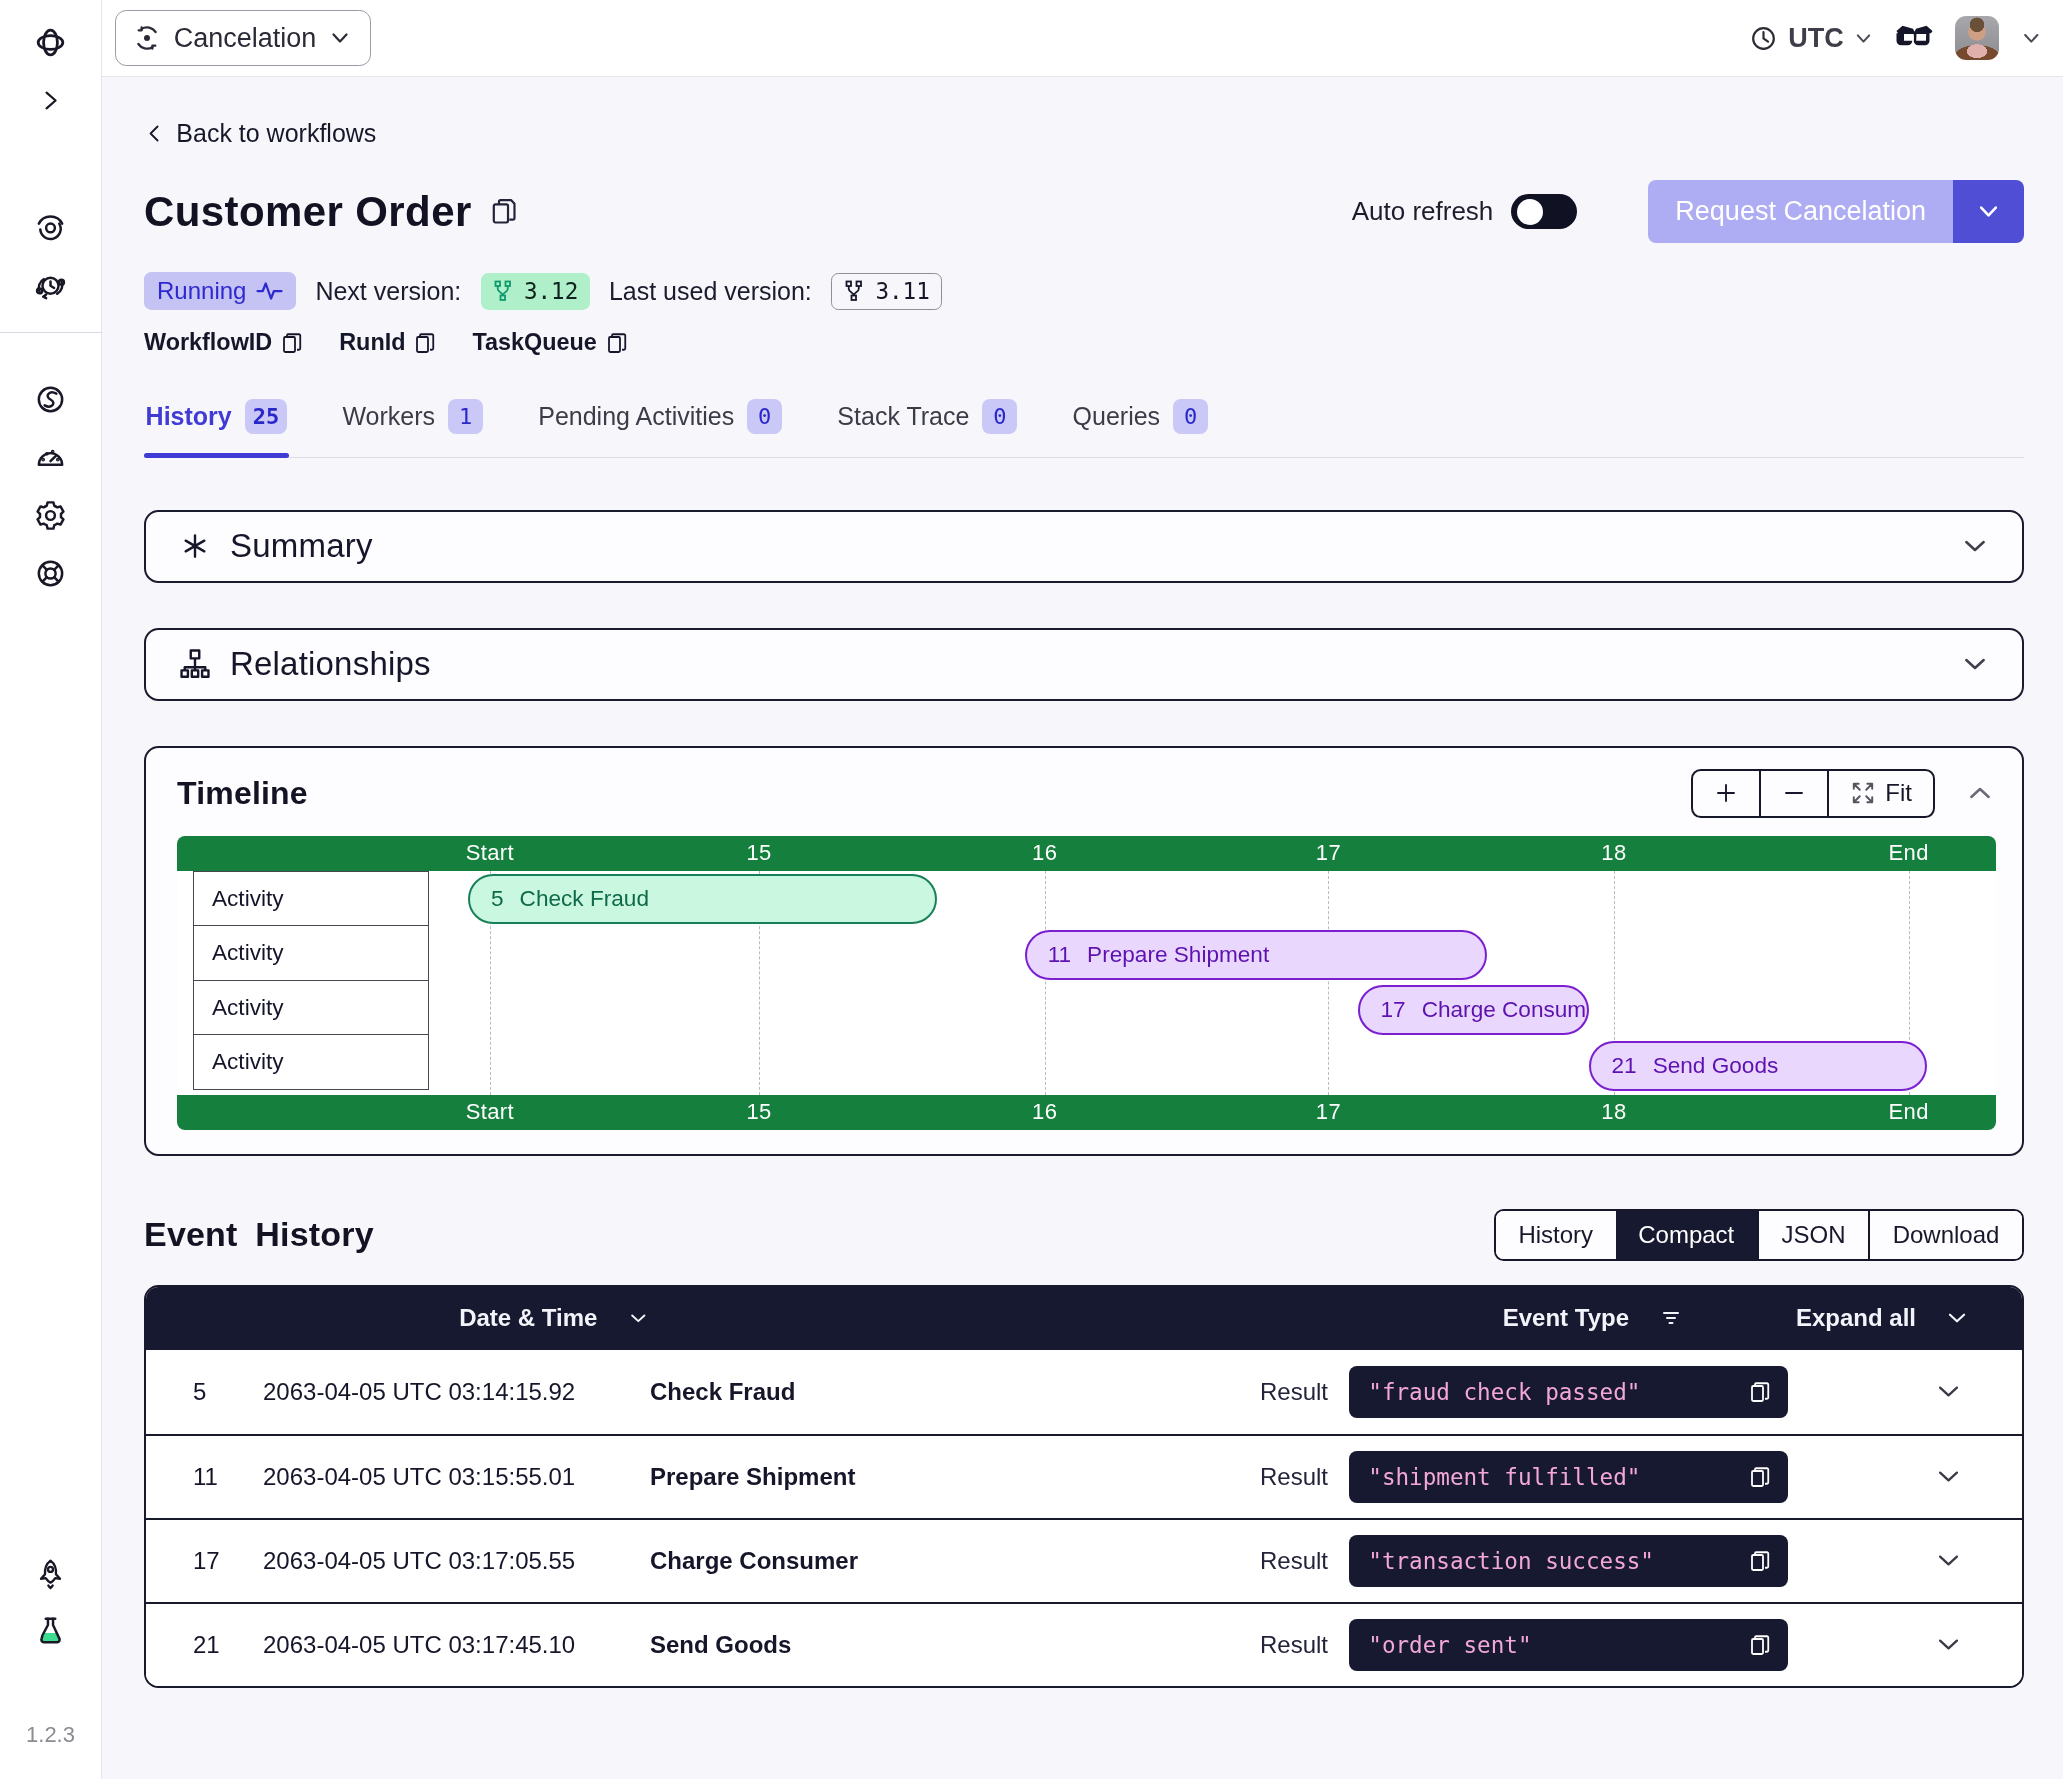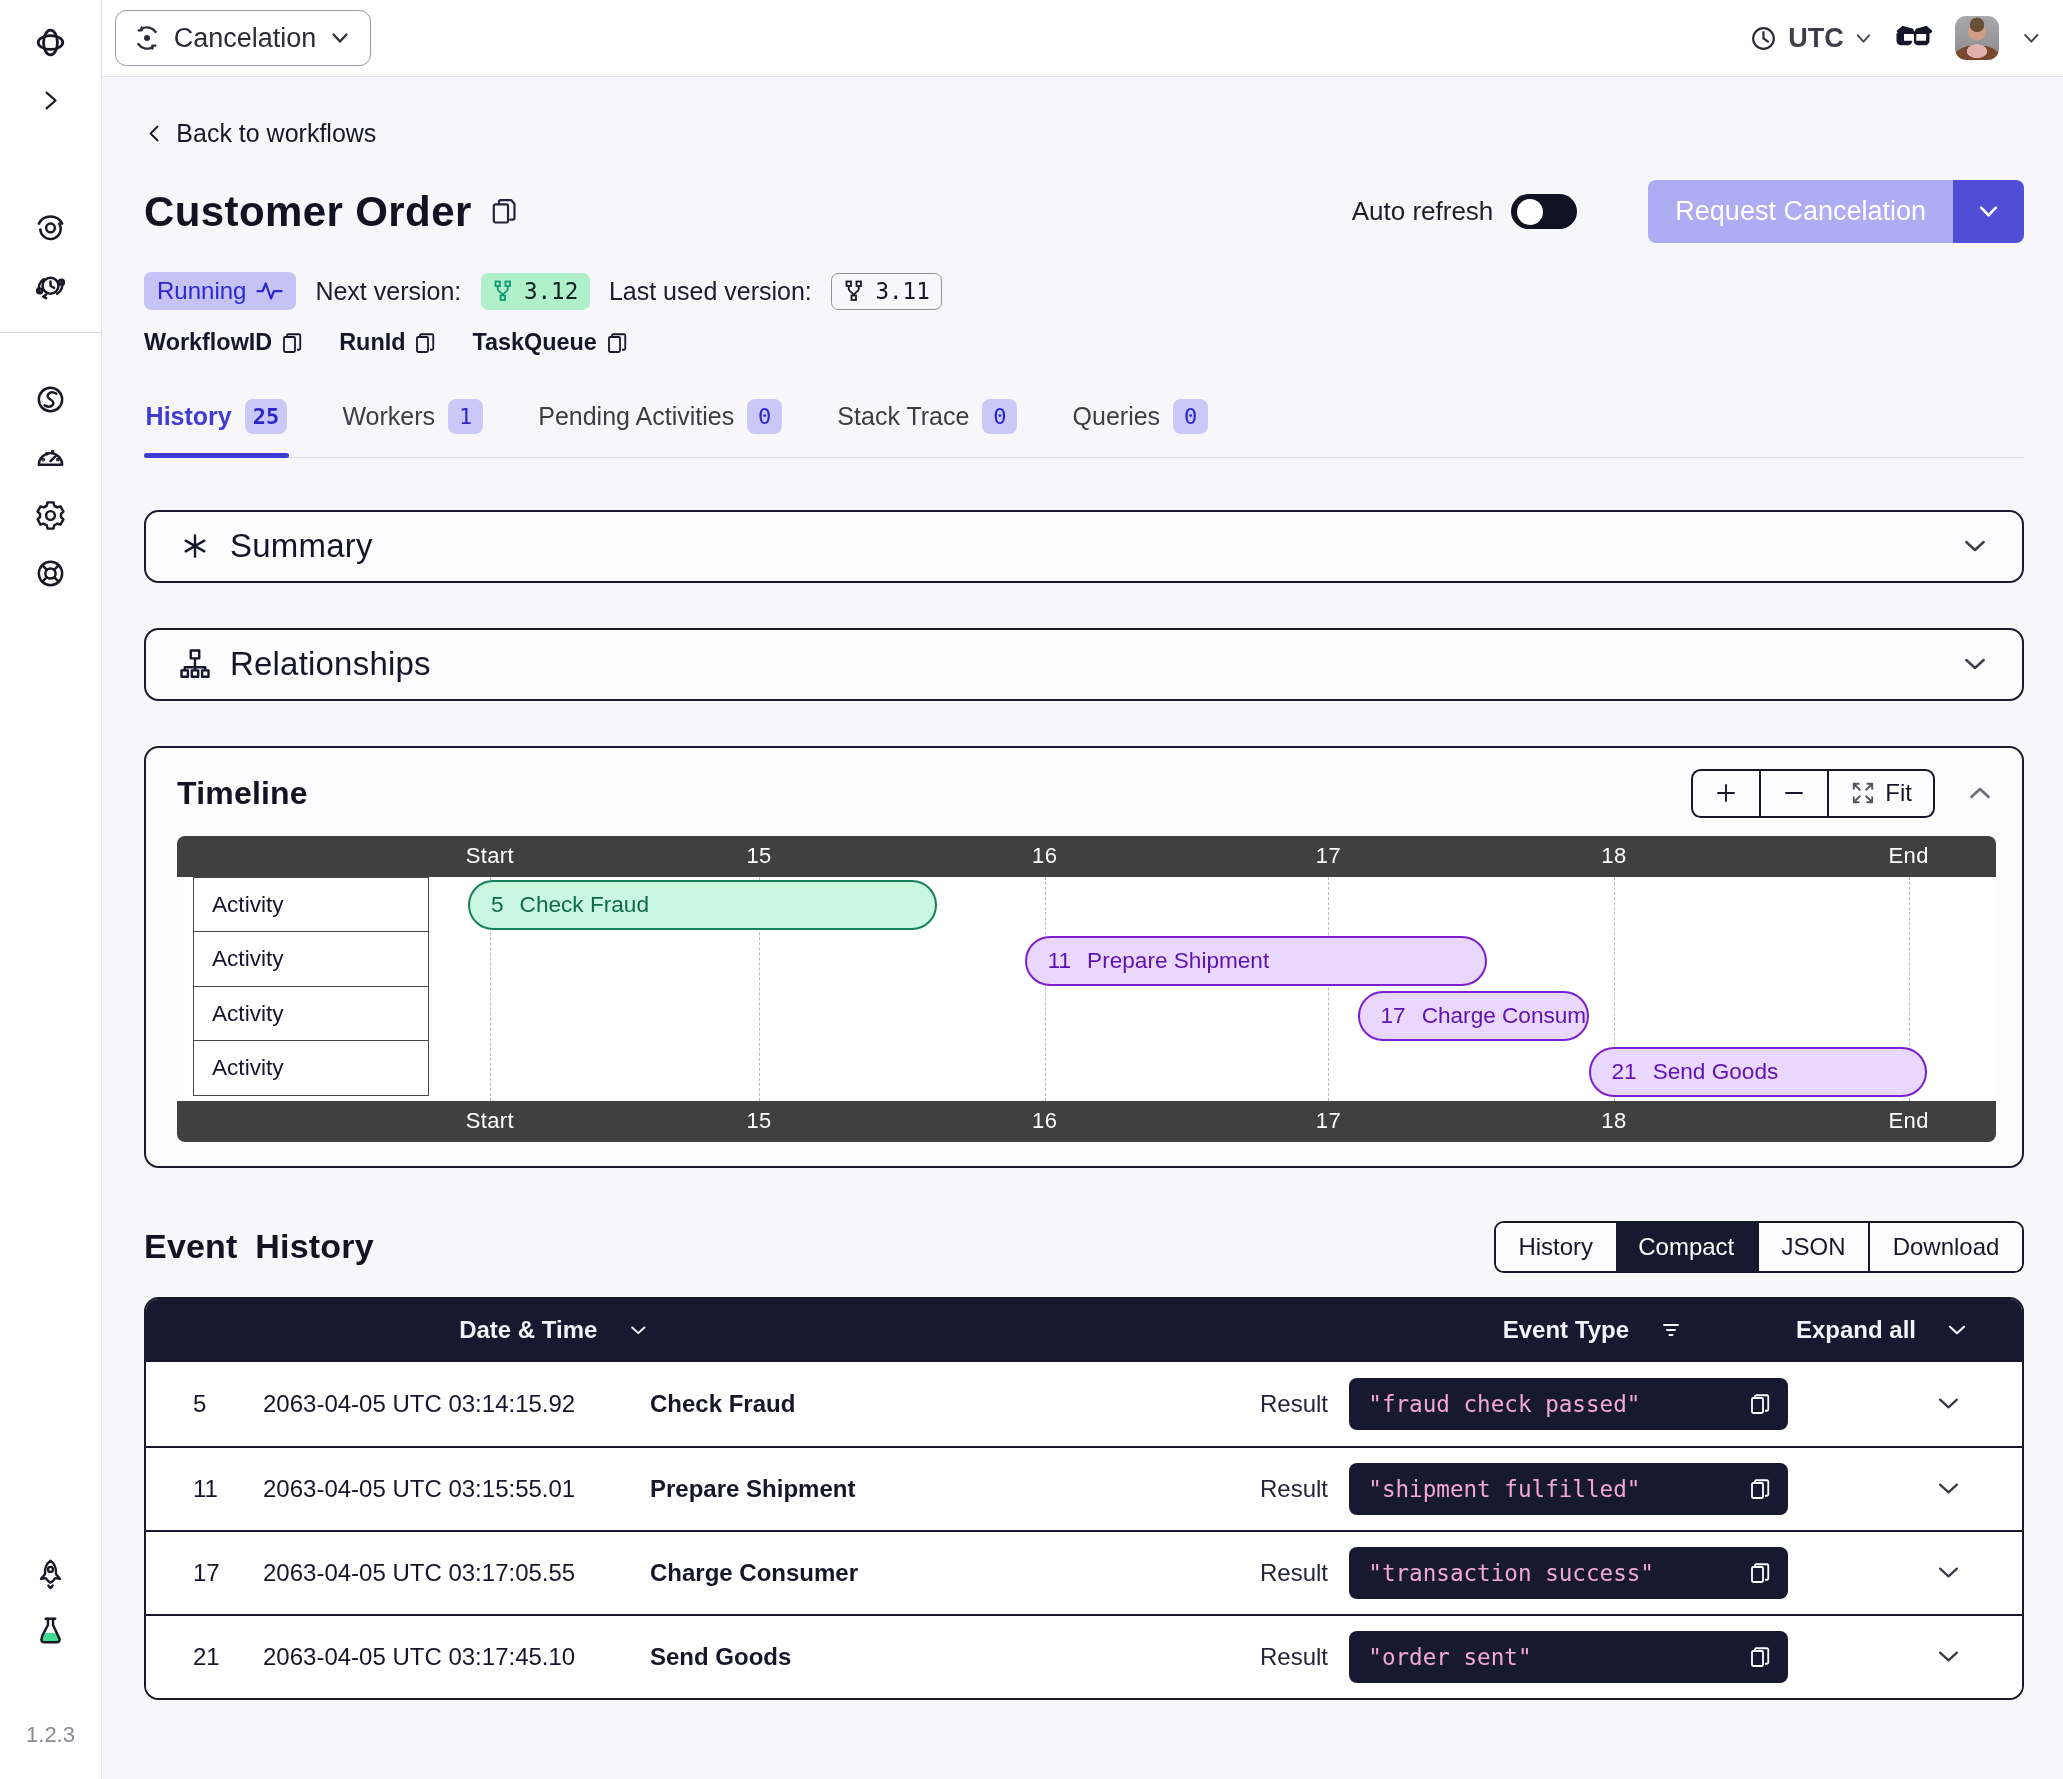--- a/index.html
+++ b/index.html
@@ -117,21 +117,21 @@
   .tl-card { background:#fdfdff; border:2px solid #1b1b30; border-radius:14.5px; margin-top:45px; padding:21px 26px 24px 31px; }
   .tl-head { display:flex; align-items:center; }
   .tl-title { font-size:32px; font-weight:700; color:#131324; letter-spacing:0.2px; }
   .tl-controls { margin-left:auto; display:flex; align-items:center; gap:29px; }
   .zoom-group { display:flex; border:2px solid #17172b; border-radius:9.7px; overflow:hidden; background:#fdfdff; }
   .zoom-btn { height:45px; display:flex; align-items:center; justify-content:center; gap:9.7px; padding:0 21px; font-size:24px; color:#17172b; cursor:pointer; }
   .zoom-btn + .zoom-btn { border-left:2px solid #17172b; }
   .tl-collapse { color:#6a6a76; cursor:pointer; }
 
   .tl-chart { margin-top:18px; position:relative; }
-  .tl-axis { position:relative; height:41px; background:#404040; }
+  .tl-axis { position:relative; height:35px; background:#15803d; }
   .tl-axis.top { border-radius:8px 8px 0 0; }
   .tl-axis.bottom { border-radius:0 0 8px 8px; }
   .tl-axis .ax-label {
     position:absolute; top:50%; transform:translate(-50%,-50%);
     color:#fff; font-size:22px; letter-spacing:0.4px;
   }
   .tl-body { position:relative; height:224px; background:#ffffff; }
   .tl-grid { position:absolute; inset:0; }
   .gridline { position:absolute; top:0; bottom:0; width:0; border-left:1.6px dashed #b9b9c4; }
   .tl-labelcol { position:absolute; left:16px; top:0; width:236px; z-index:3; }

